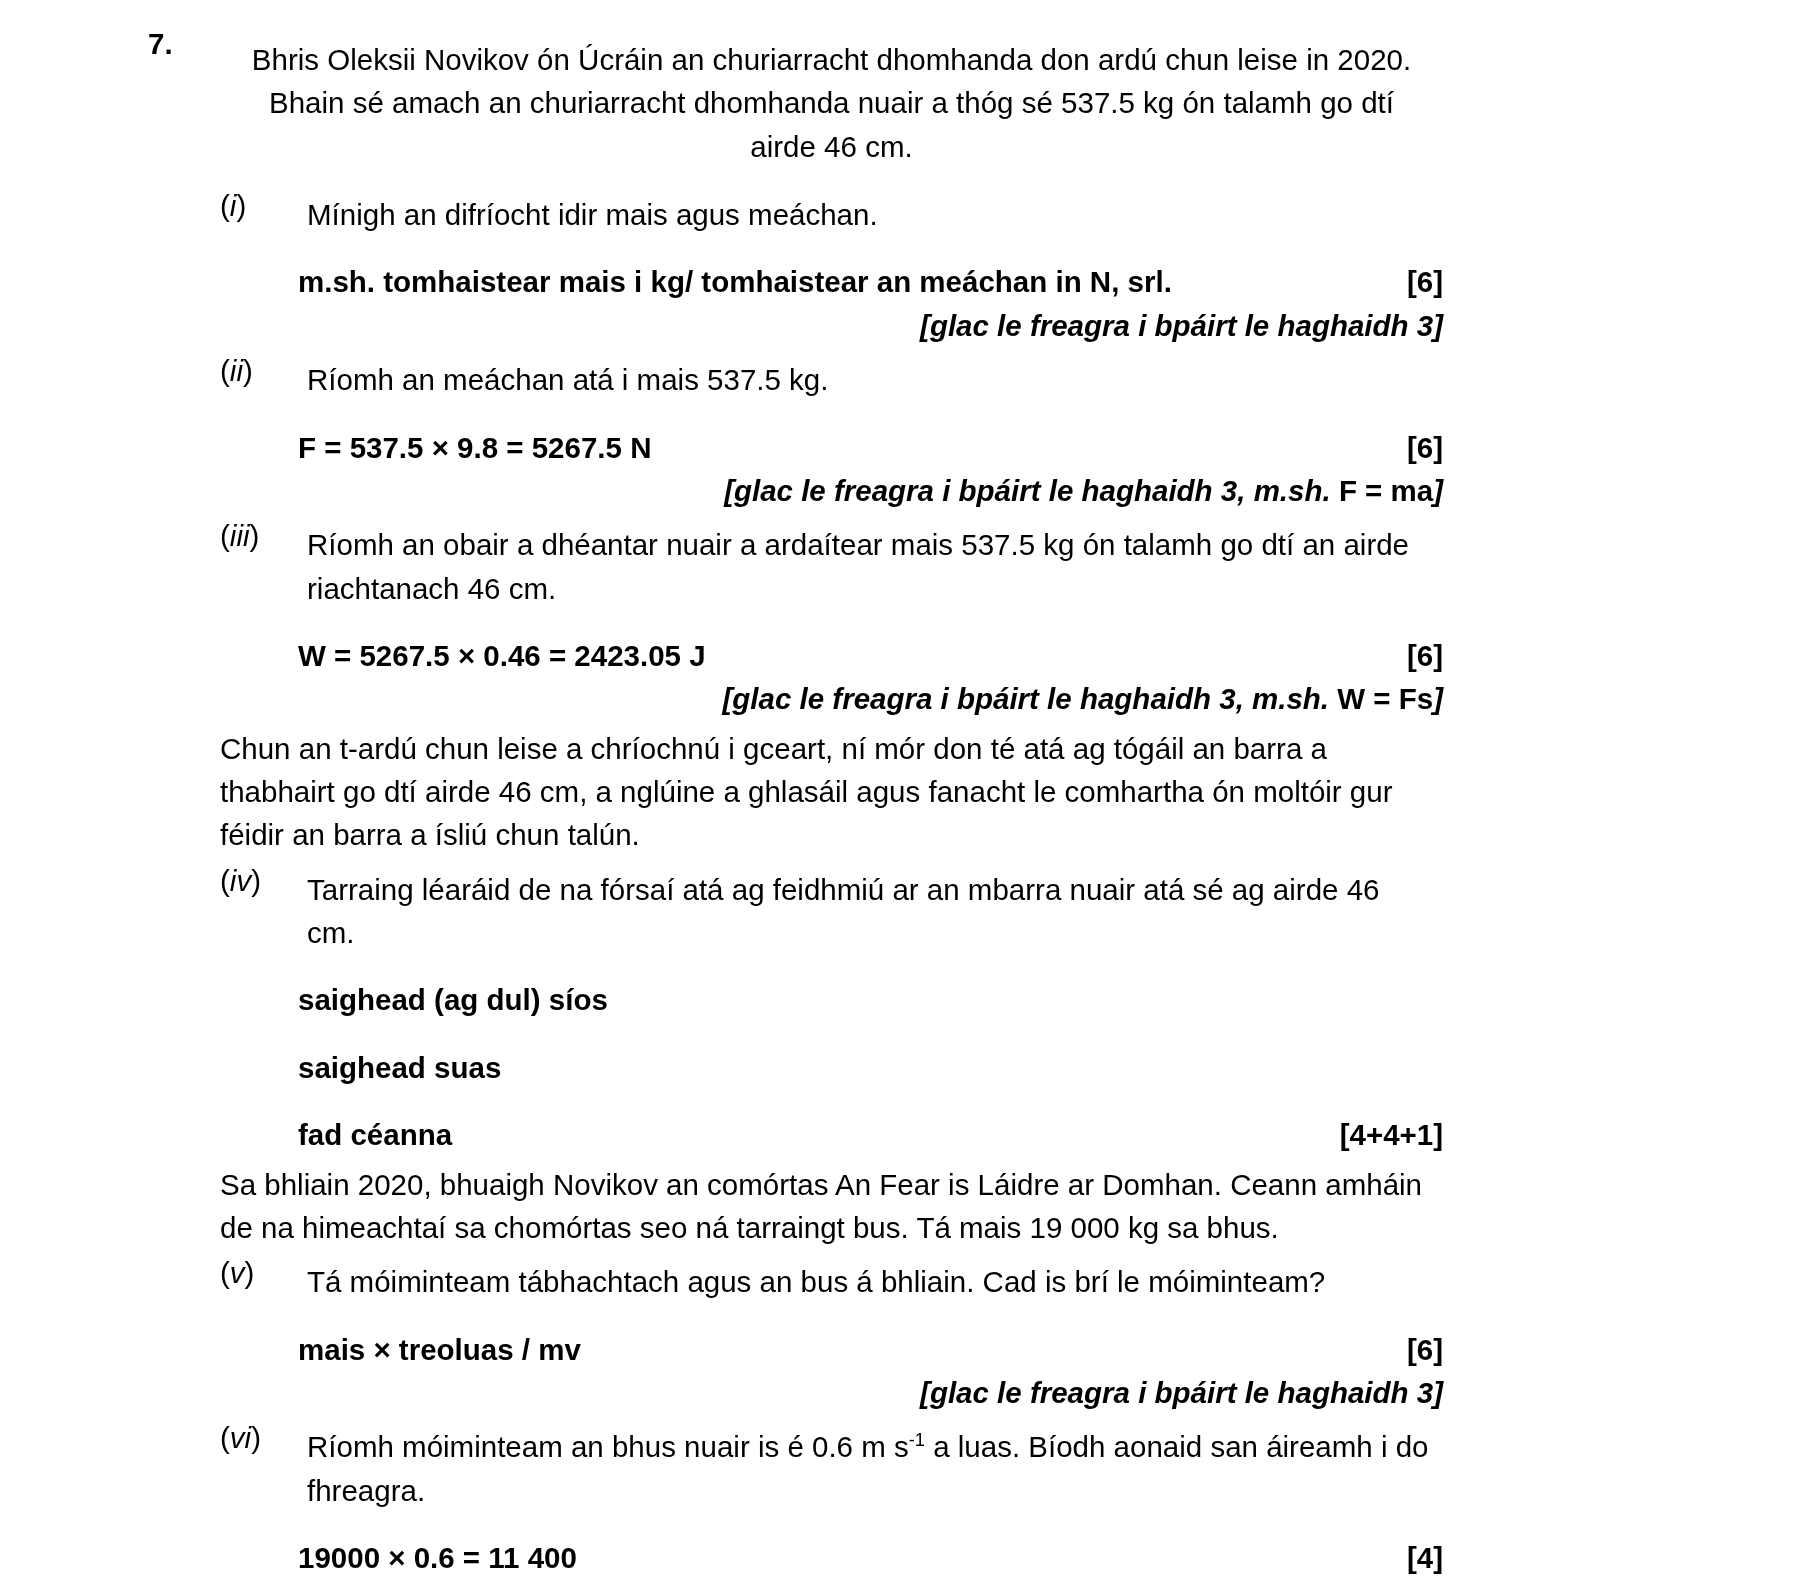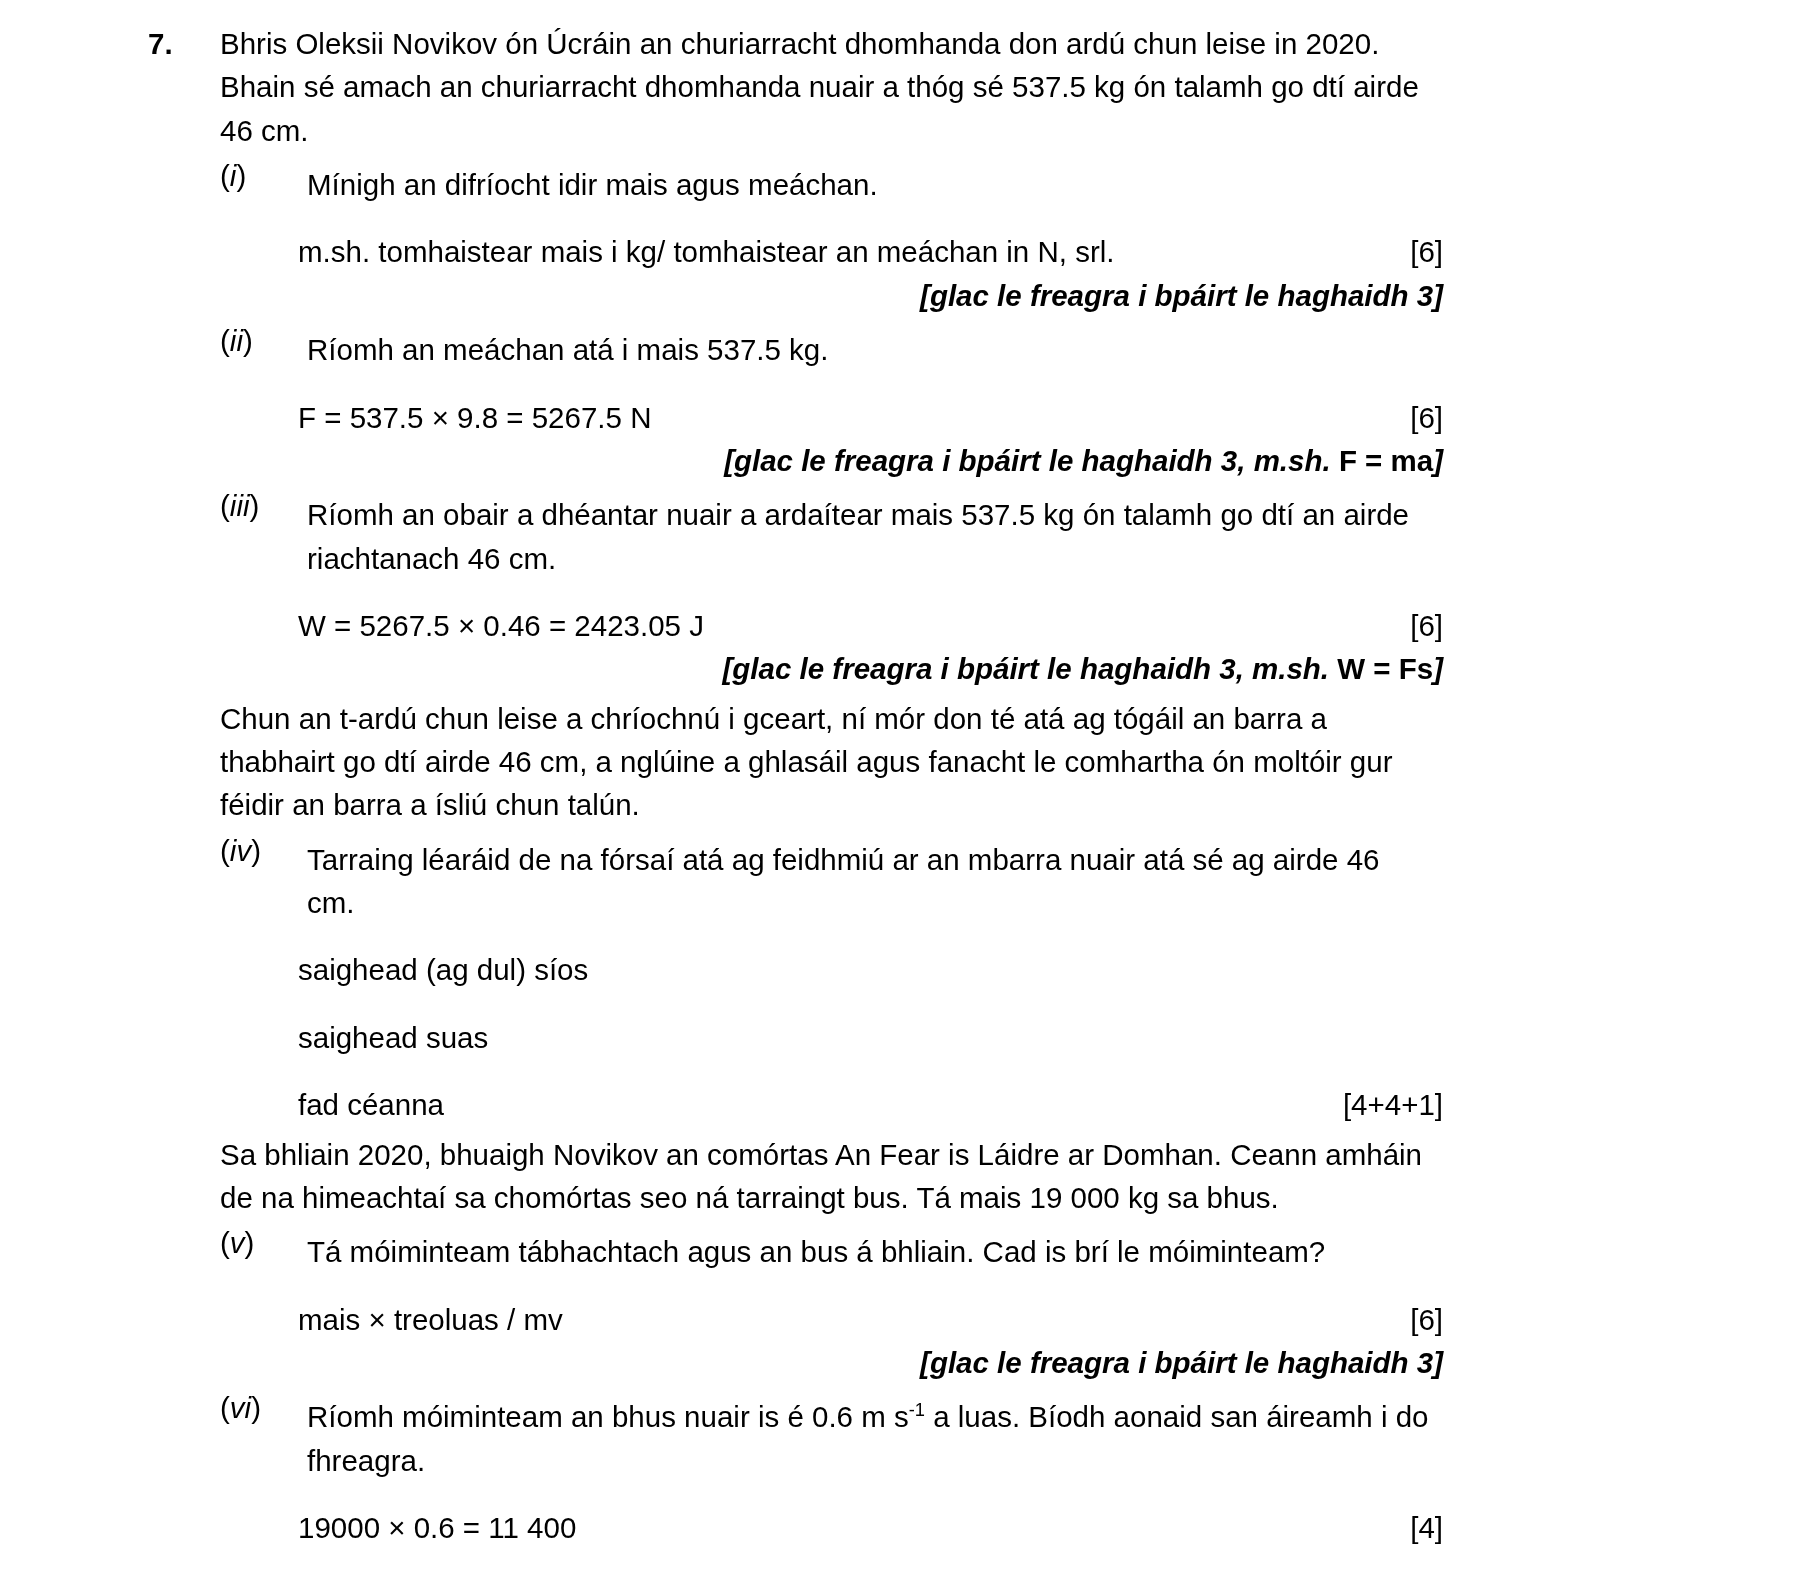--- a/index.html
+++ b/index.html
@@ -45,22 +45,22 @@
     font-size: 29.5px;
     line-height: 1.47;
   }
   .qbody {
     flex: 1 1 auto;
     min-width: 0;
   }
 
   
   .stem {
-    margin: 0;
-    text-align: left;
+    margin: 16px;
+    text-align: center;
   }
 
   
   .part {
     display: flex;
     align-items: flex-start;
     margin-top: 2px;
   }
   .part-label {
     flex: 0 0 78px;
@@ -73,21 +73,21 @@
   }
   .part-q {
     margin: 9px;
   }
 
   
   .ans {
     display: flex;
     align-items: baseline;
     justify-content: space-between;
-    font-weight: normal;
+    font-weight: bold;
     margin-top: 24px;
     padding-left: 0px;
   }
   .ans .ans-text {
     flex: 0 1 auto;
   }
   .ans .marks {
     flex: 0 0 auto;
     margin-left: 24px;
     white-space: nowrap;

